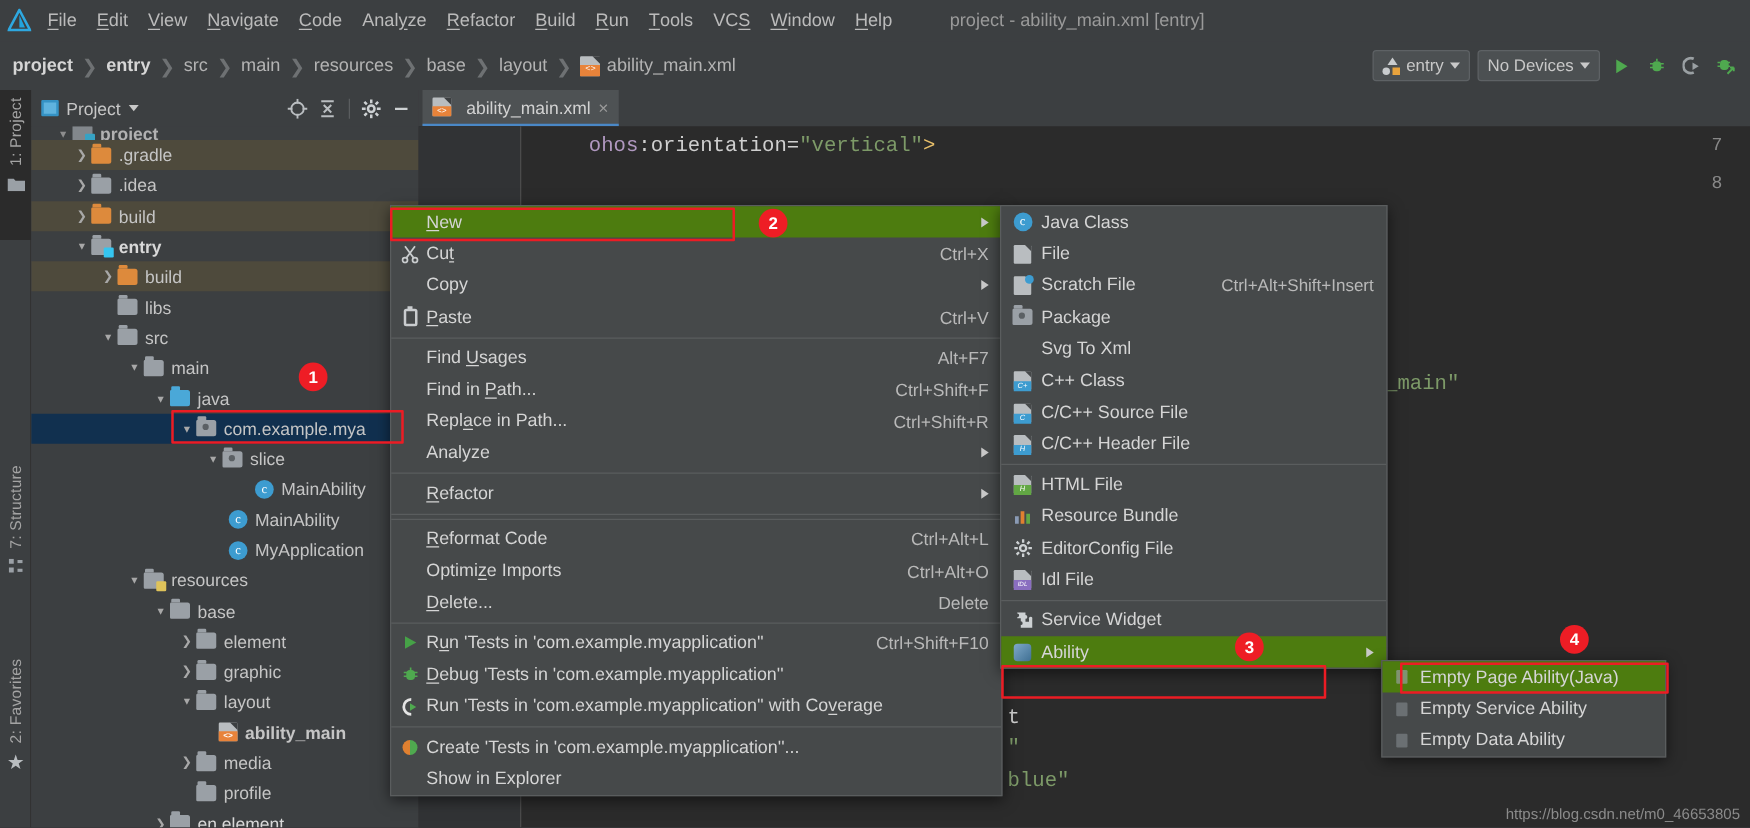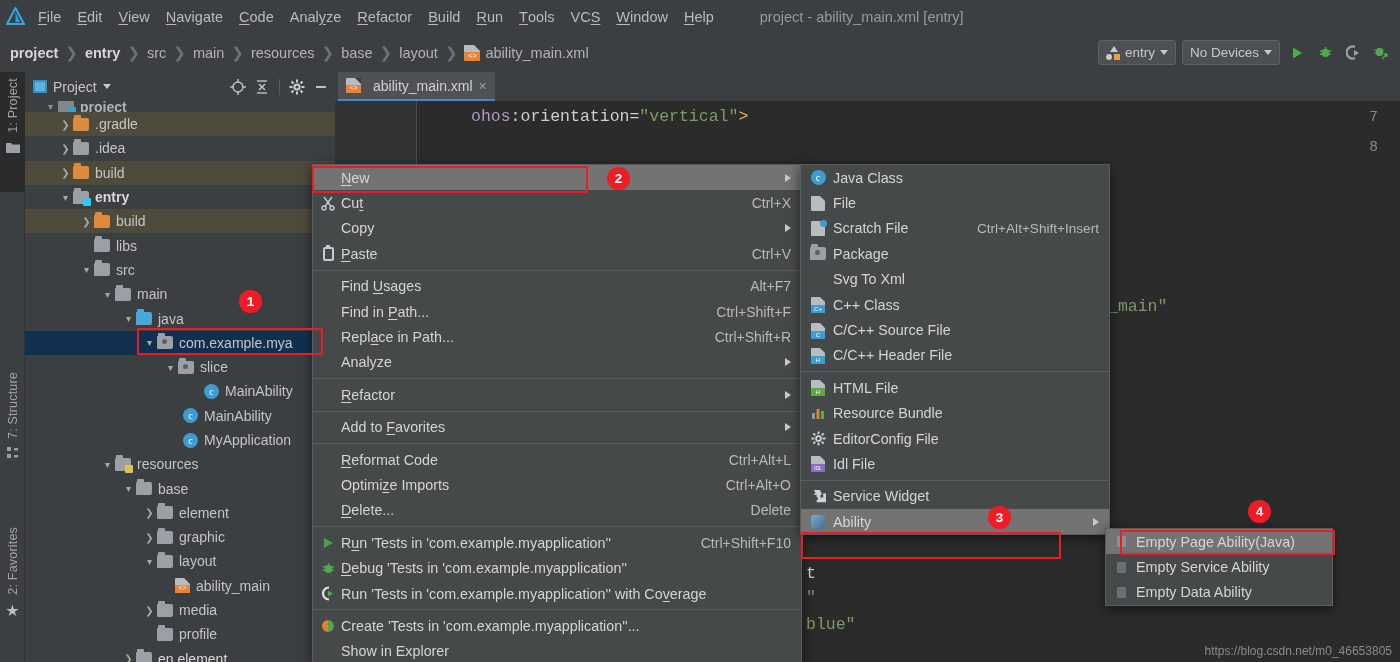--- a/index.html
+++ b/index.html
@@ -156,21 +156,21 @@
   
   .cmenu {
     position: absolute; background: #46494a; border: 1px solid #5a5d5e;
     box-shadow: 0 3px 11px rgba(0,0,0,.55); z-index: 40;
   }
   .m1 { left: 312px; top: 164px; width: 490px; }
   .mrow {
     position: relative; height: 25.4px; display: flex; align-items: center;
     font-size: 14.3px; color: #d5d5d5; white-space: nowrap; padding-left: 28px; padding-right: 10px;
   }
-  .mrow.hi { background: #737373; }
+  .mrow.hi { background: #4d7c0f; }
   .mrow .mi-ico { position: absolute; left: 6px; top: 0; height: 25.4px; width: 18px; display: flex; align-items: center; justify-content: center; }
   .mrow .acc { margin-left: auto; color: #b9b9b9; font-size: 14px; padding-left: 26px; }
   .mrow .arrow { margin-left: auto; width: 0; height: 0; border-top: 4.5px solid transparent; border-bottom: 4.5px solid transparent; border-left: 6px solid #c9c9c9; }
   .msep { height: 1px; background: #5a5d5e; margin: 3px 0; }
   .u { text-decoration: underline; text-underline-offset: 2px; }
 
   
   .m2 { left: 800px; top: 164px; width: 310px; }
   .m2 .mrow { padding-left: 32px; height: 25.4px; }
   .m2 .mrow .mi-ico { left: 8px; width: 18px; }
@@ -454,21 +454,21 @@
     <div class="trow" style="padding-left:117px;">
       <span class="tw">❯</span>
       <span class="fld gray"></span>
       <span>graphic</span>
     </div>
     <div class="trow" style="padding-left:117px;">
       <span class="tw">▾</span>
       <span class="fld gray"></span>
       <span>layout</span>
     </div>
-    <div class="trow" style="padding-left:150px;">
+    <div class="trow" style="padding-left:150px;font-weight:bold;">
       <span class="xmlico sm"></span>
       <span>ability_main</span>
     </div>
     <div class="trow" style="padding-left:117px;">
       <span class="tw">❯</span>
       <span class="fld gray"></span>
       <span>media</span>
     </div>
     <div class="trow" style="padding-left:132px;">
       <span class="fld gray"></span>
@@ -544,24 +544,20 @@
     <div class="mrow">
       <span>Analyze</span>
       <span class="arrow"></span>
     </div>
     <div class="msep"></div>
     <div class="mrow">
       <span><span class="u">R</span>efactor</span>
       <span class="arrow"></span>
     </div>
     <div class="msep"></div>
-    <div class="mrow">
-      <span>Add to <span class="u">F</span>avorites</span>
-      <span class="arrow"></span>
-    </div>
     <div class="msep"></div>
     <div class="mrow">
       <span><span class="u">R</span>eformat Code</span>
       <span class="acc">Ctrl+Alt+L</span>
     </div>
     <div class="mrow">
       <span>Optimi<span class="u">z</span>e Imports</span>
       <span class="acc">Ctrl+Alt+O</span>
     </div>
     <div class="mrow">

